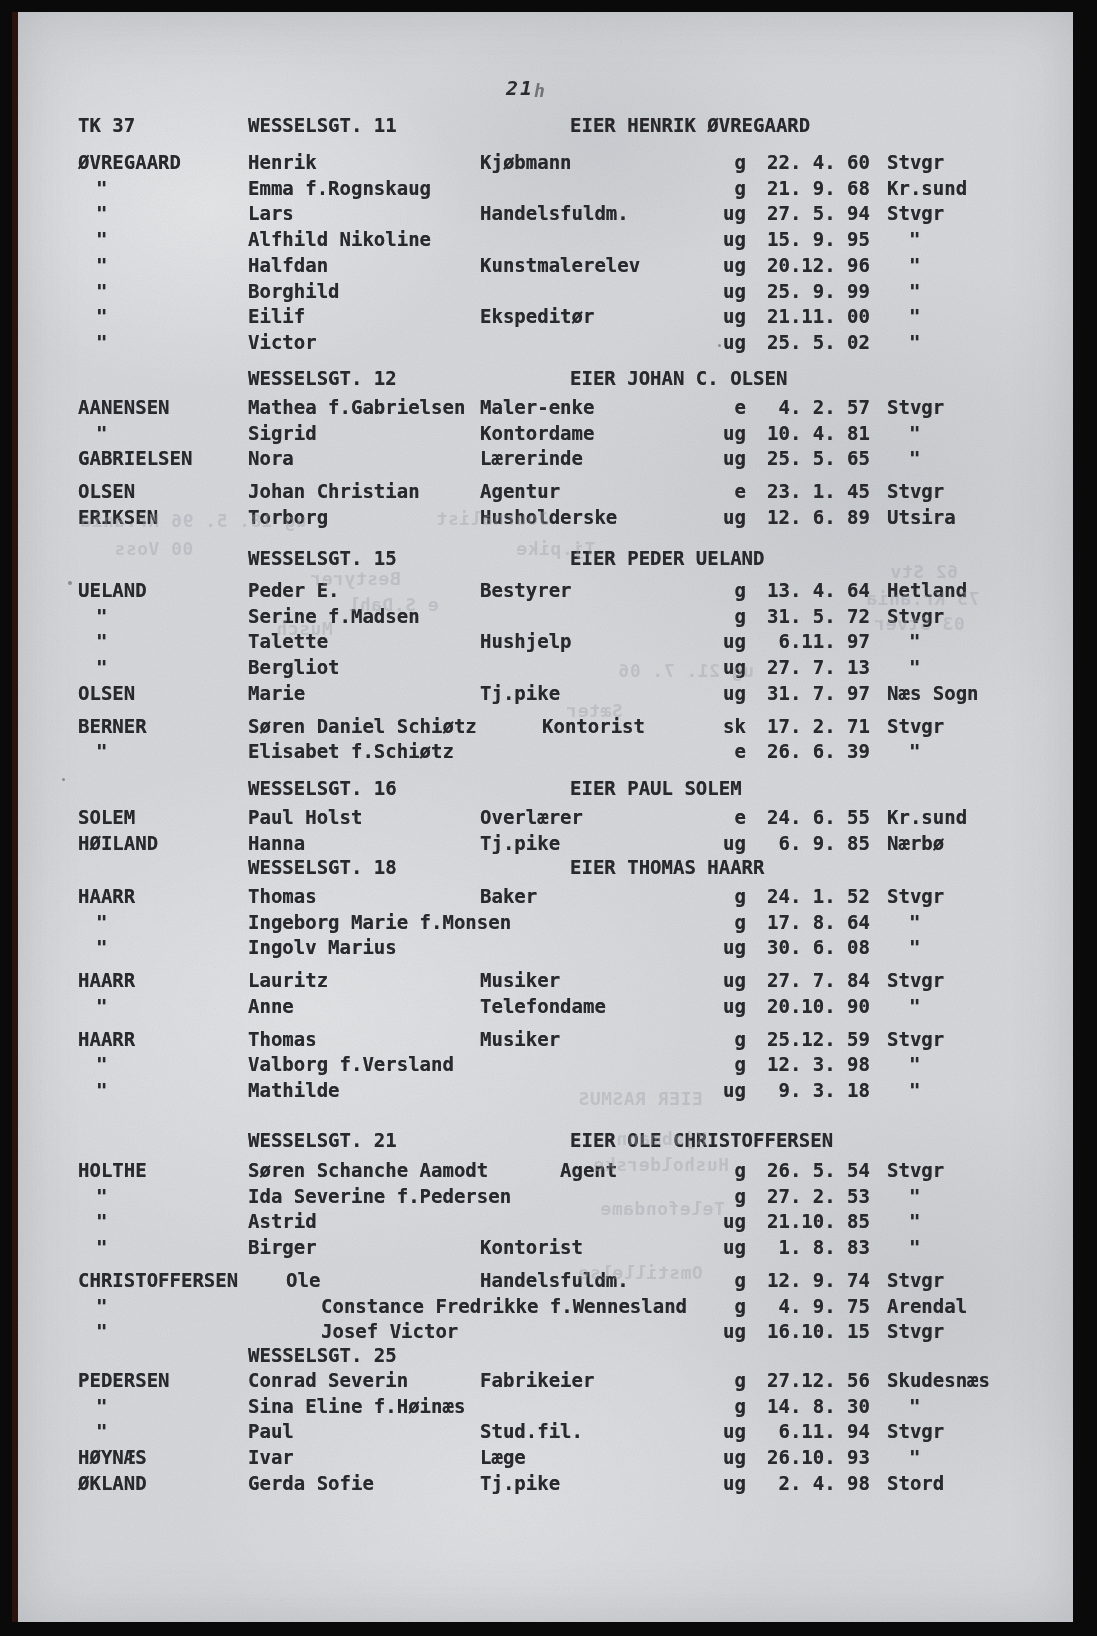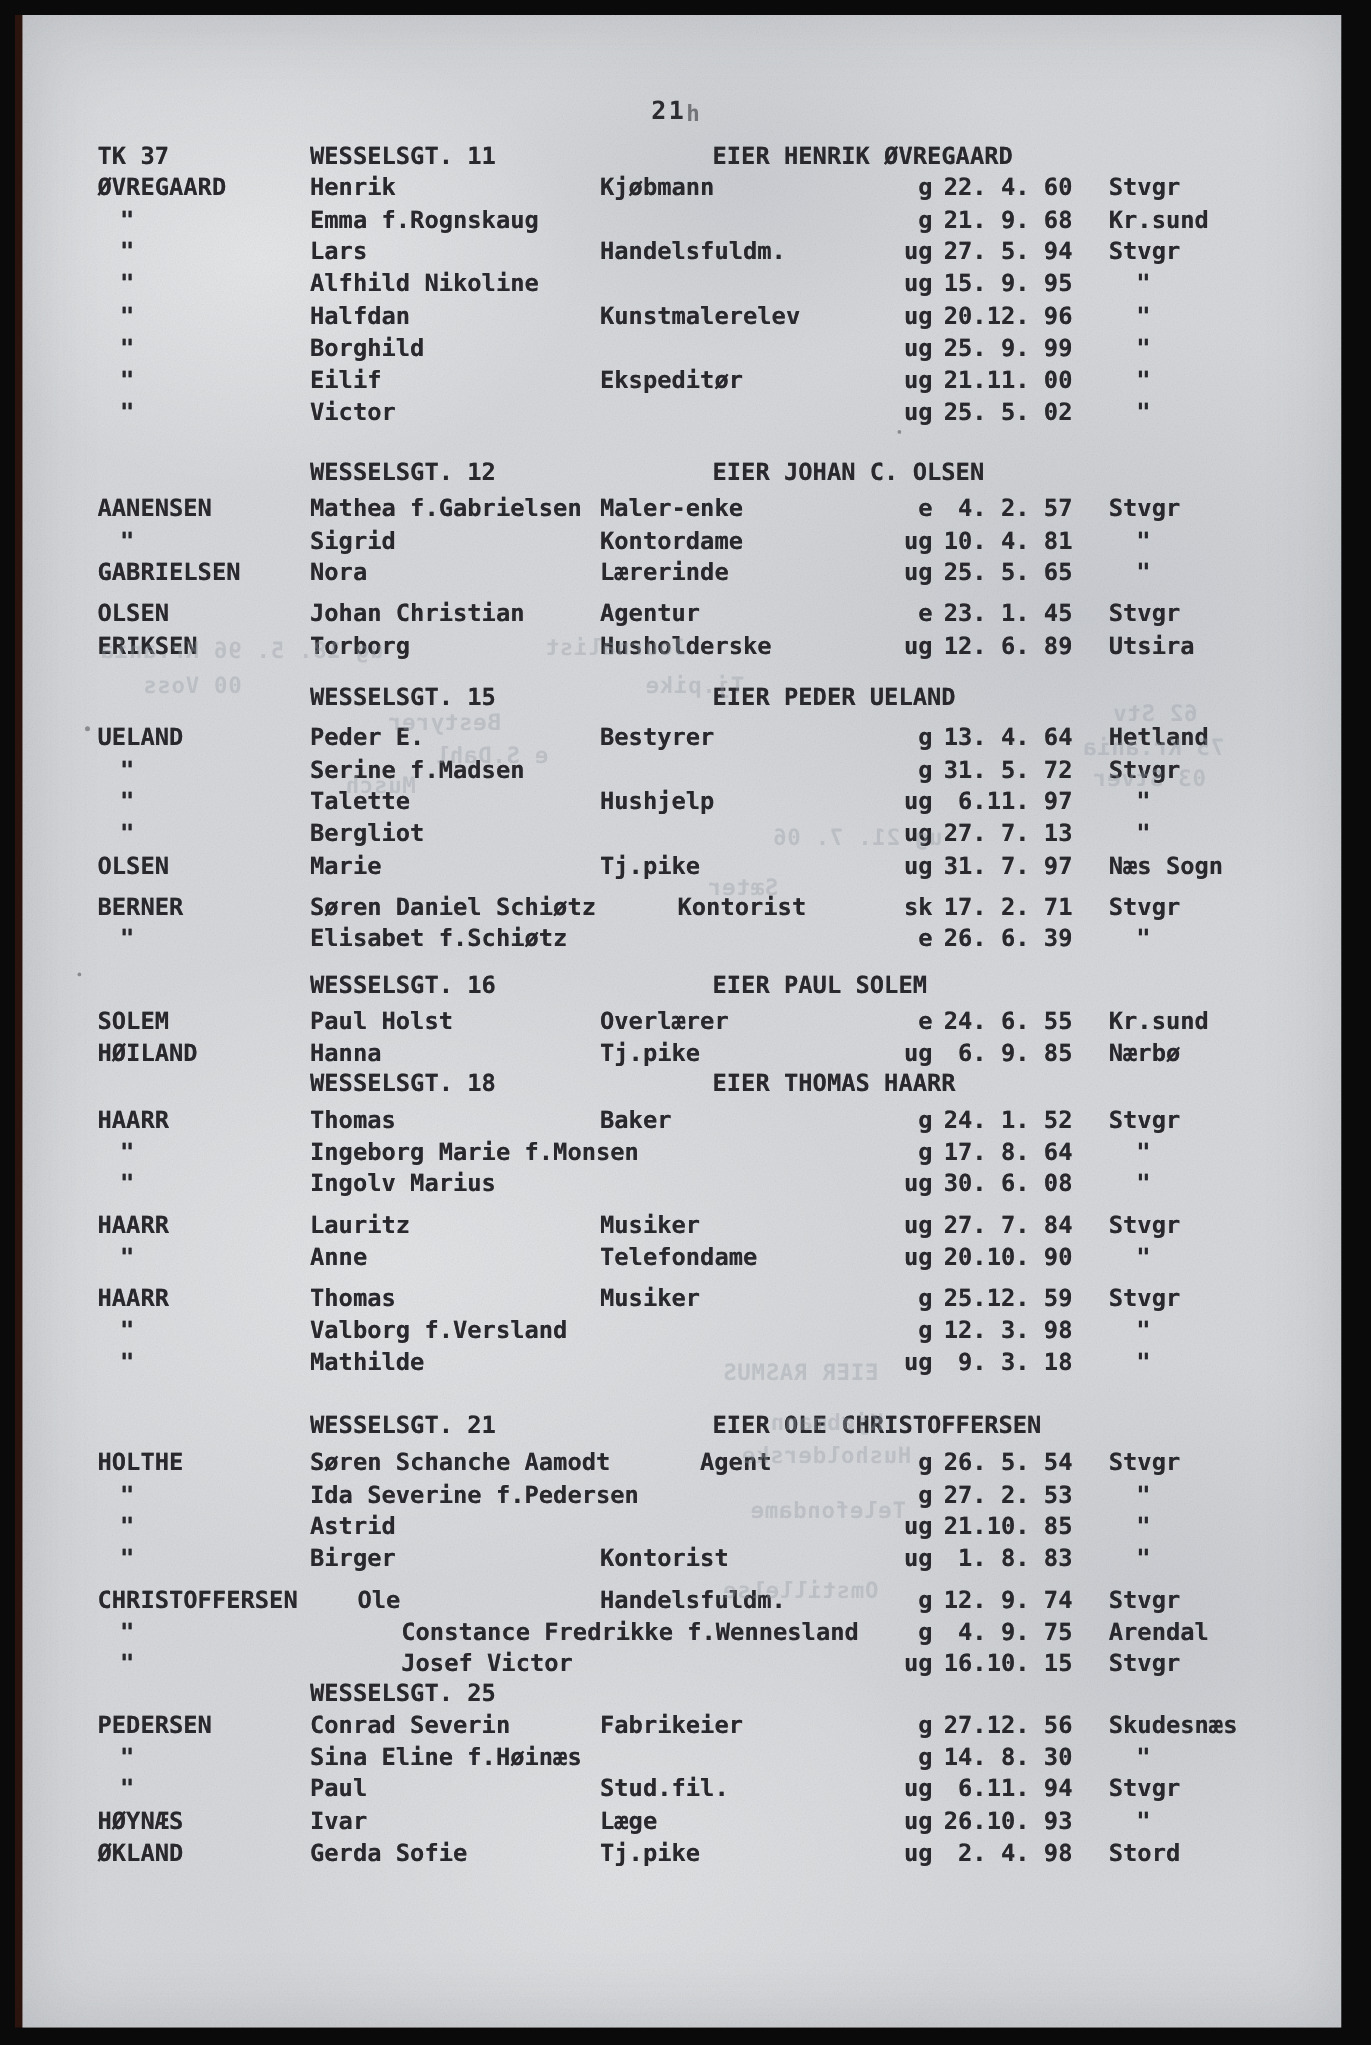--- a/index.html
+++ b/index.html
@@ -9,38 +9,38 @@
          background-color:#d6d8db;
          background-image:
            radial-gradient(420px 300px at 18% 12%, rgba(255,255,255,.38), transparent 62%),
            radial-gradient(520px 380px at 80% 30%, rgba(168,173,181,.28), transparent 65%),
            radial-gradient(640px 430px at 28% 62%, rgba(255,255,255,.30), transparent 60%),
            radial-gradient(420px 330px at 86% 80%, rgba(165,170,178,.26), transparent 65%),
            radial-gradient(340px 240px at 55% 8%, rgba(170,175,183,.25), transparent 60%),
            radial-gradient(500px 360px at 45% 92%, rgba(255,255,255,.25), transparent 60%);
          box-shadow:-6px 0 0 #2a140d, inset 0 0 60px rgba(96,101,110,.22);}
   .noise{position:absolute;inset:0;width:100%;height:100%;opacity:.15;mix-blend-mode:multiply;pointer-events:none;}
-  .page-num{position:absolute;left:503px;top:64px;font-size:20px;font-weight:700;color:#2b2b30;
-            letter-spacing:2px;white-space:pre;}
+  .page-num{position:absolute;left:488px;top:64px;font-size:20px;font-weight:700;color:#2b2b30;
+            letter-spacing:2px;white-space:pre;font-style:italic;}
   .page-num .faint{opacity:.55;font-size:18px;display:inline-block;transform:translateY(2px);letter-spacing:0;}
   .section{position:absolute;left:60px;right:8px;color:#28282d;font-size:19px;font-weight:700;
            text-shadow:0 0 .5px rgba(35,35,42,.55);}
   .sec1{top:100px}.sec2{top:353px}.sec3{top:533px}.sec4{top:763px}
   .sec5{top:842px}.sec6{top:1115px}.sec7{top:1330px}
   .hdr{display:grid;grid-template-columns:170px 322px auto;line-height:26px;white-space:pre;}
-  .sec1 .hdr{}.sec2 .hdr{margin-bottom:4px}.sec3 .hdr{margin-bottom:7px}
+  .sec1 .hdr{margin-bottom:12px}.sec2 .hdr{margin-bottom:4px}.sec3 .hdr{margin-bottom:7px}
   .sec4 .hdr{margin-bottom:4px}.sec5 .hdr{margin-bottom:4px}.sec6 .hdr{margin-bottom:5px}
   .sec7 .hdr{margin-bottom:0}
   .row{display:grid;grid-template-columns:170px 232px 202px 64px 131px auto;
        line-height:25.7px;white-space:pre;}
   .row.gap{margin-top:7px;}
   .row span{overflow:visible;}
   .c1.dit{padding-left:18px;}
   .c4{text-align:right;}
-  .c5{padding-left:9px;}
+  .c5{padding-left:21px;}
   .c6{padding-left:10px;}
   .c6.dit{padding-left:32px;}
   .ni1{padding-left:38px;}
   .ni2{padding-left:73px;}
   .oi1{padding-left:80px;}
   .oi2{padding-left:62px;}
   .bleed{position:absolute;font-size:18px;font-weight:700;color:#9aa1aa;opacity:.38;
          transform:scaleX(-1);filter:blur(.6px);white-space:pre;letter-spacing:.5px;}
   .speck{position:absolute;background:#4e5157;opacity:.55;border-radius:50%;}
 </style>

